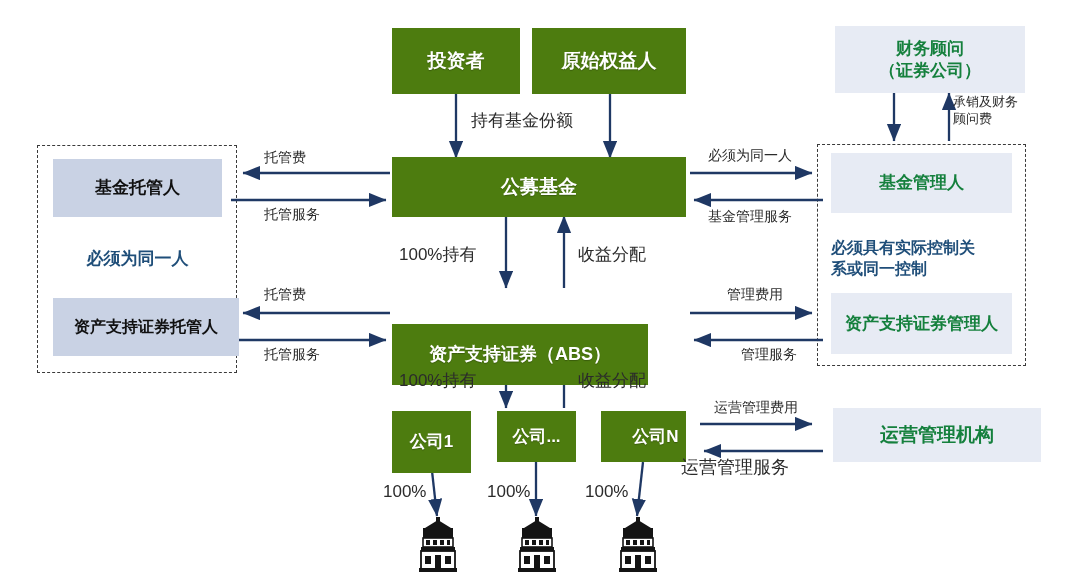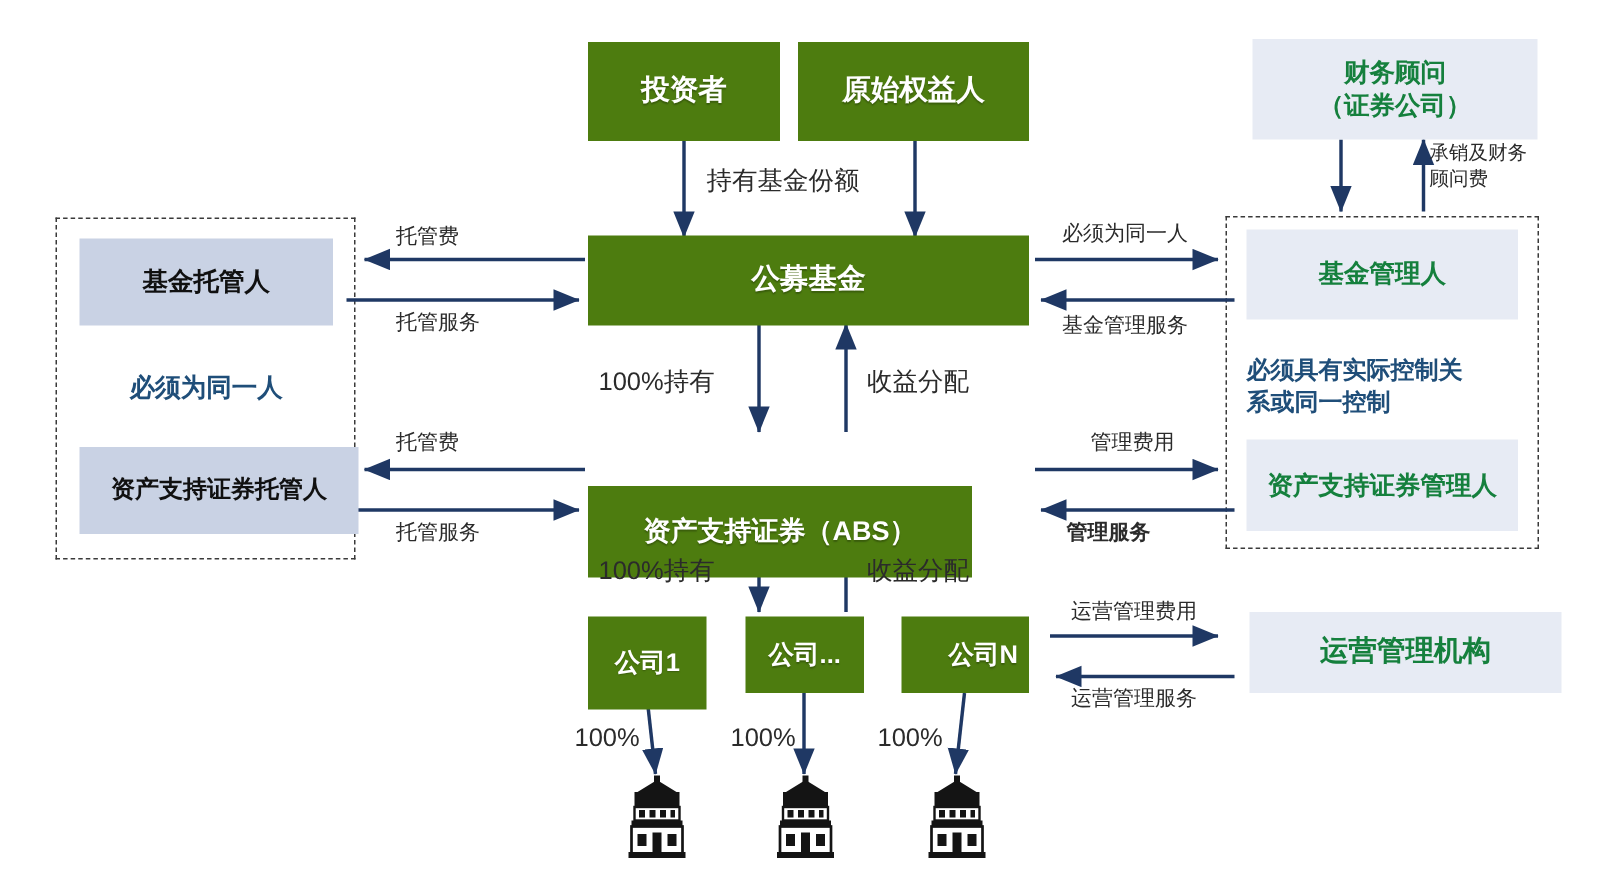--- a/index.html
+++ b/index.html
@@ -237,28 +237,28 @@
   <div class="lbl" style="left:264px;top:148px;font-size:14px;">托管费</div>
   <div class="lbl" style="left:264px;top:205px;font-size:14px;">托管服务</div>
 
   <div class="lbl" style="left:264px;top:285px;font-size:14px;">托管费</div>
   <div class="lbl" style="left:264px;top:345px;font-size:14px;">托管服务</div>
 
   <div class="lbl" style="left:708px;top:146px;font-size:14px;">必须为同一人</div>
   <div class="lbl" style="left:708px;top:207px;font-size:14px;">基金管理服务</div>
 
   <div class="lbl" style="left:727px;top:285px;font-size:14px;">管理费用</div>
-  <div class="lbl" style="left:711px;top:345px;font-size:14px;font-weight:bold;">管理服务</div>
+  <div class="lbl" style="left:741px;top:345px;font-size:14px;">管理服务</div>
 
   <div class="lbl" style="left:399px;top:244px;font-size:17px;">100%持有</div>
   <div class="lbl" style="left:578px;top:244px;font-size:17px;">收益分配</div>
 
   <div class="lbl" style="left:399px;top:370px;font-size:17px;">100%持有</div>
   <div class="lbl" style="left:578px;top:370px;font-size:17px;">收益分配</div>
 
   <div class="lbl" style="left:714px;top:398px;font-size:14px;">运营管理费用</div>
-  <div class="lbl" style="left:714px;top:456px;font-size:14px;">运营管理服务</div>
+  <div class="lbl" style="left:681px;top:456px;font-size:18px;">运营管理服务</div>
 
   <div class="lbl" style="left:383px;top:481px;font-size:17px;">100%</div>
   <div class="lbl" style="left:487px;top:481px;font-size:17px;">100%</div>
   <div class="lbl" style="left:585px;top:481px;font-size:17px;">100%</div>
 
 </div>
 
 </body></html>

